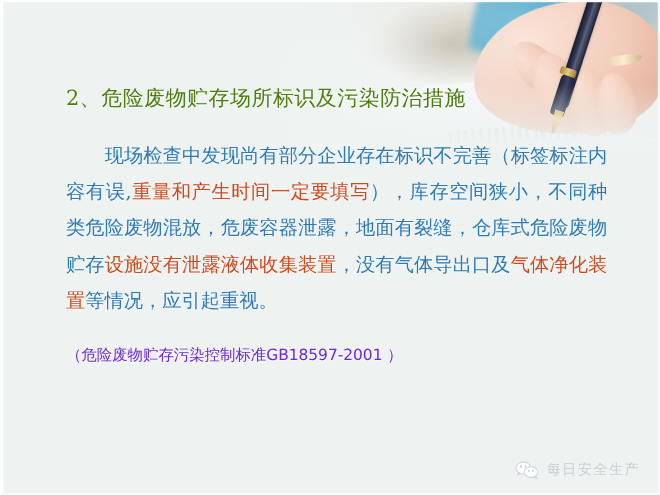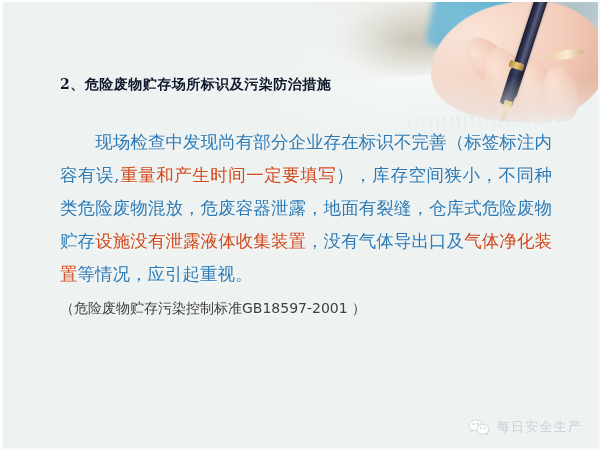--- a/index.html
+++ b/index.html
@@ -166,24 +166,24 @@
     position: absolute;
     inset: 0;
     z-index: 10;
   }
 
   #slide-title {
     position: absolute;
     left: 60px;
     top: 76px;
     font-family: "DejaVu Serif", "Liberation Serif", serif;
-    font-size: 14px;
-    font-weight: 700;
+    font-size: 19px;
+    font-weight: 400;
     letter-spacing: .5px;
-    color: #0f172a;
+    color: #4d7c0f;
     white-space: nowrap;
     text-shadow: 0 1px 0 rgba(255,255,255,.55);
   }
 
   #body-block {
     position: absolute;
     left: 60px;
     top: 126px;
     width: 492px;
     font-family: "DejaVu Serif", "Liberation Serif", serif;
@@ -192,24 +192,24 @@
     color: #2d7ab5;
     text-align: justify;
     text-justify: inter-character;
     text-shadow: 0 1px 0 rgba(255,255,255,.5);
   }
   #body-block .para { margin: 0; }
   .clr-blue   { color: #2d7ab5; }
   .clr-red    { color: #cf4a1e; }
   .ref-line {
     display: block;
-    margin-top: 1px;
+    margin-top: 16px;
     font-family: "DejaVu Sans", "Liberation Sans", sans-serif;
     font-size: 14px;
-    color: #404040;
+    color: #6d28d9;
   }
   .ref-gap { display: inline-block; width: 22px; }
 
   
   #watermark {
     position: absolute;
     right: 18px;
     bottom: 14px;
     display: flex;
     align-items: center;

